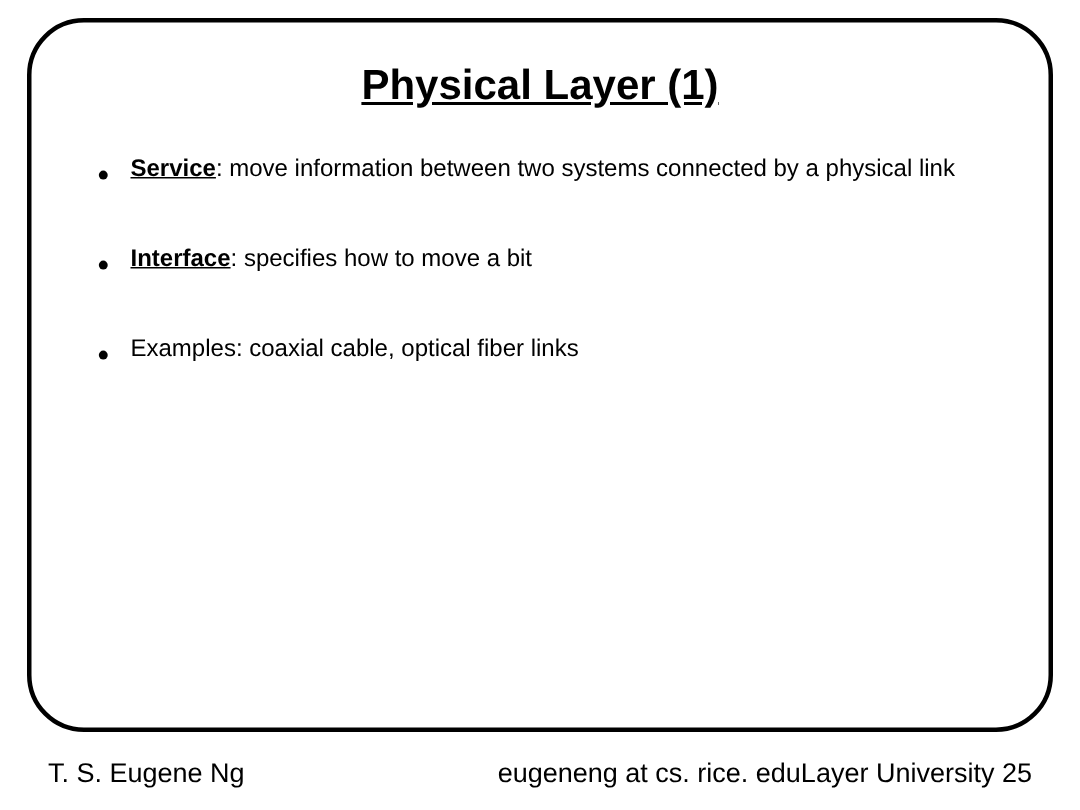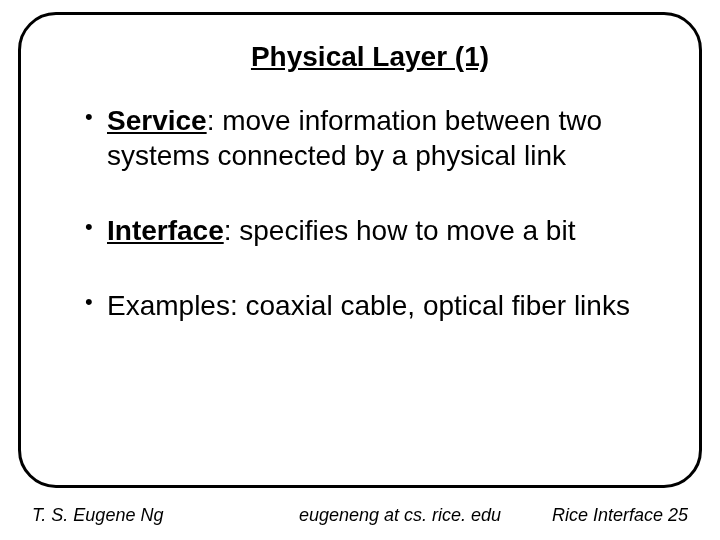--- a/index.html
+++ b/index.html
@@ -11,38 +11,38 @@
     background: #fff;
   }
   .frame {
     position: absolute;
     left: 18px;
     top: 12px;
     right: 18px;
     bottom: 52px;
     border: 3px solid #000;
     border-radius: 38px;
-    padding: 20px 36px 20px 56px;
+    padding: 20px 36px 20px 36px;
   }
   .title {
     text-align: center;
     font-size: 28px;
     text-decoration: underline;
     margin-top: 6px;
     margin-bottom: 30px;
     color: #000;
   }
   ul.bullets {
     list-style: none;
     padding-left: 8px;
   }
   ul.bullets li {
     position: relative;
     padding-left: 22px;
-    font-size: 28px;
+    font-size: 16px;
     line-height: 1.25;
     margin-bottom: 40px;
     color: #000;
   }
   ul.bullets li::before {
     content: "•";
     position: absolute;
     left: 0;
     top: 0;
     font-size: 22px;
@@ -50,24 +50,23 @@
   .term { text-decoration: underline; font-weight: bold; }
   .footer {
     position: absolute;
     left: 0;
     right: 0;
     bottom: 14px;
     padding: 0 32px;
     display: flex;
     font-size: 18px;
     color: #000;
-    font-style: italic;
   }
   .footer .left { flex: 0 0 auto; width: 200px; }
-  .footer .center { flex: 1 1 auto; text-align: center; padding-left: 16px; }
+  .footer .center { flex: 1 1 auto; text-align: right; padding-left: 16px; }
   .footer .right { flex: 0 0 auto; text-align: right; }
 </style>
 </head>
 <body>
 
 <div class="slide">
   <div class="frame">
     <h1 class="title">Physical Layer (1)</h1>
     <ul class="bullets">
       <li>
@@ -78,17 +77,17 @@
       </li>
       <li>
         <span>Examples: coaxial cable, optical fiber links</span>
       </li>
     </ul>
   </div>
   <div class="footer">
     <div class="left">T. S. Eugene Ng</div>
     <div class="center">eugeneng at cs. rice. edu</div>
     <div class="right">
-      <span>Rice Interface</span>
+      <span>Layer University</span>
       <span>25</span>
     </div>
   </div>
 </div>
 
 </body></html>

